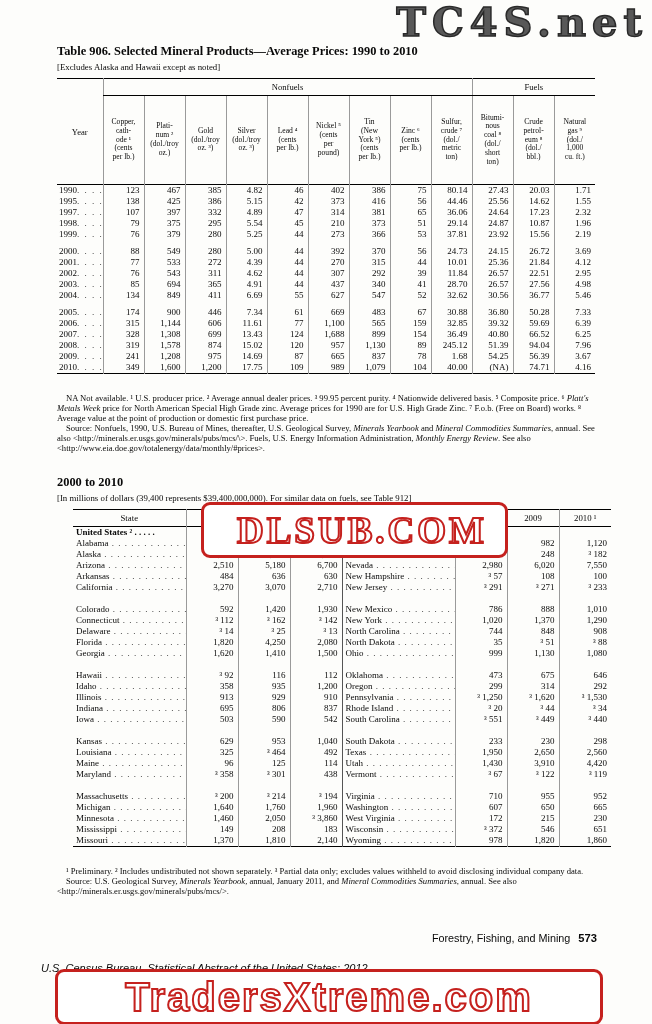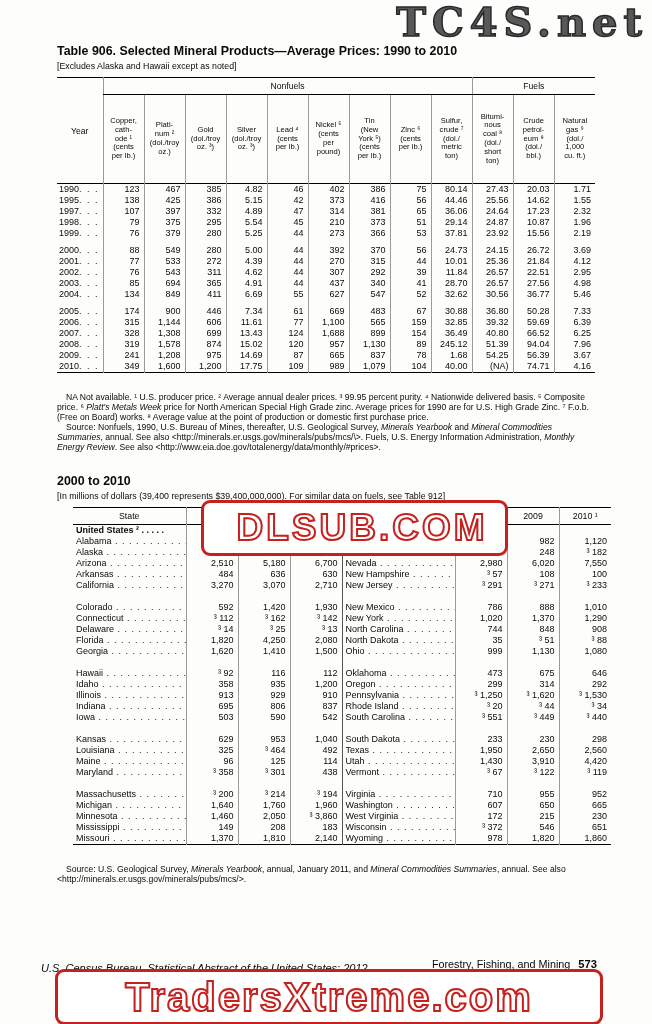--- a/index.html
+++ b/index.html
@@ -1,17 +1,17 @@
 <!DOCTYPE html>
 <html><head>
 <meta charset="utf-8">
 <style>
   html,body{margin:0;padding:0;}
   body{width:652px;height:1024px;position:relative;background:#fdfdfb;font-family:"Liberation Sans",sans-serif;color:#0a0a0a;overflow:hidden;}
-  .content{position:absolute;left:57px;top:44px;width:538px;}
+  .content{position:absolute;left:57px;top:44px;width:538px;font-family:Liberation Serif, serif;}
   .tbl-title{font-size:12.4px;font-weight:bold;margin:0 0 3px 0;}
   .tbl-title.t2{margin:0 0 3px 0;}
   .tbl-note{font-size:8.8px;margin:0 0 6px 0;}
   table{border-collapse:collapse;table-layout:fixed;width:538px;border-top:1px solid #000;border-bottom:1px solid #000;}
   th{font-weight:normal;}
   .t906 th,.t906 td,.t907 th,.t907 td{border-left:1px solid #9a9a9a;overflow:hidden;white-space:nowrap;}
   .t906 .year-head{border-left:none;}
   .t906 tbody td:first-child{border-left:none;}
   .t907 thead th:first-child,.t907 tbody td:first-child{border-left:none;}
   .t907 th:nth-child(5),.t907 td:nth-child(5){border-left-color:#555;}
@@ -31,21 +31,21 @@
   .t907 tbody tr:not(.spacer):not(.us-row) td:nth-child(5)::after{content:" . . . . . . . . . . . . . . . . .";letter-spacing:1px;}
   .us-row td{font-weight:bold;height:16px;vertical-align:top;padding-top:2px;}
   .fnote{font-size:8.6px;line-height:9.9px;margin-top:20px;}
   .fnote p{margin:0;text-indent:9px;}
   .t907-wrap{margin-top:22px;}
   .t907-rel{position:relative;margin-left:16px;}
   .wm-top{position:absolute;top:0;right:4px;font-family:"DejaVu Serif",serif;font-weight:bold;font-size:40px;line-height:44px;color:#585858;-webkit-text-stroke:1.5px #2a2a2a;letter-spacing:6px;}
   .wm-box{position:absolute;border:3px solid #c5211e;border-radius:9px;background:#ffffff;display:flex;align-items:center;justify-content:center;font-weight:bold;color:#ffffff;-webkit-text-stroke:2px #c5211e;text-shadow:0 0 1px #c5211e;}
   .wm-mid{left:128px;top:-7px;width:286px;height:50px;font-size:37px;letter-spacing:3px;padding-left:15px;}
   .wm-bottom{left:55px;top:969px;width:542px;height:50px;font-size:40px;letter-spacing:2px;}
-  .chapter-line{position:absolute;top:958px;right:55px;font-size:10.8px;}
+  .chapter-line{position:absolute;top:932px;right:55px;font-size:10.8px;}
   .chapter-line b{font-size:11.2px;margin-left:8px;}
   .census-line{position:absolute;top:962px;left:41px;font-size:11px;font-style:italic;}
 </style>
 </head>
 <body>
 
 <div class="wm-top">TC4S.net</div>
 
 <div class="content">
 
@@ -731,20 +731,21 @@
               <td>1,860</td>
             </tr>
           </tbody>
       </table>
       <div class="wm-box wm-mid">
         <span>DLSUB.COM</span>
       </div>
     </div>
 
     <div class="fnote">
+      <p><span>¹ Preliminary. ² Includes undistributed not shown separately. ³ Partial data only; excludes values withheld to avoid disclosing individual company data.</span></p>
       <p><span>Source: U.S. Geological Survey, </span><i>Minerals Yearbook</i><span>, annual, January 2011, and </span><i>Mineral Commodities Summaries</i><span>, annual. See also &lt;http://minerals.er.usgs.gov/minerals/pubs/mcs/&gt;.</span></p>
     </div>
   </section>
 
 </div>
 
 <div class="chapter-line">
   <span>Forestry, Fishing, and Mining</span><b>573</b>
 </div>
 <div class="census-line">U.S. Census Bureau, Statistical Abstract of the United States: 2012</div>

